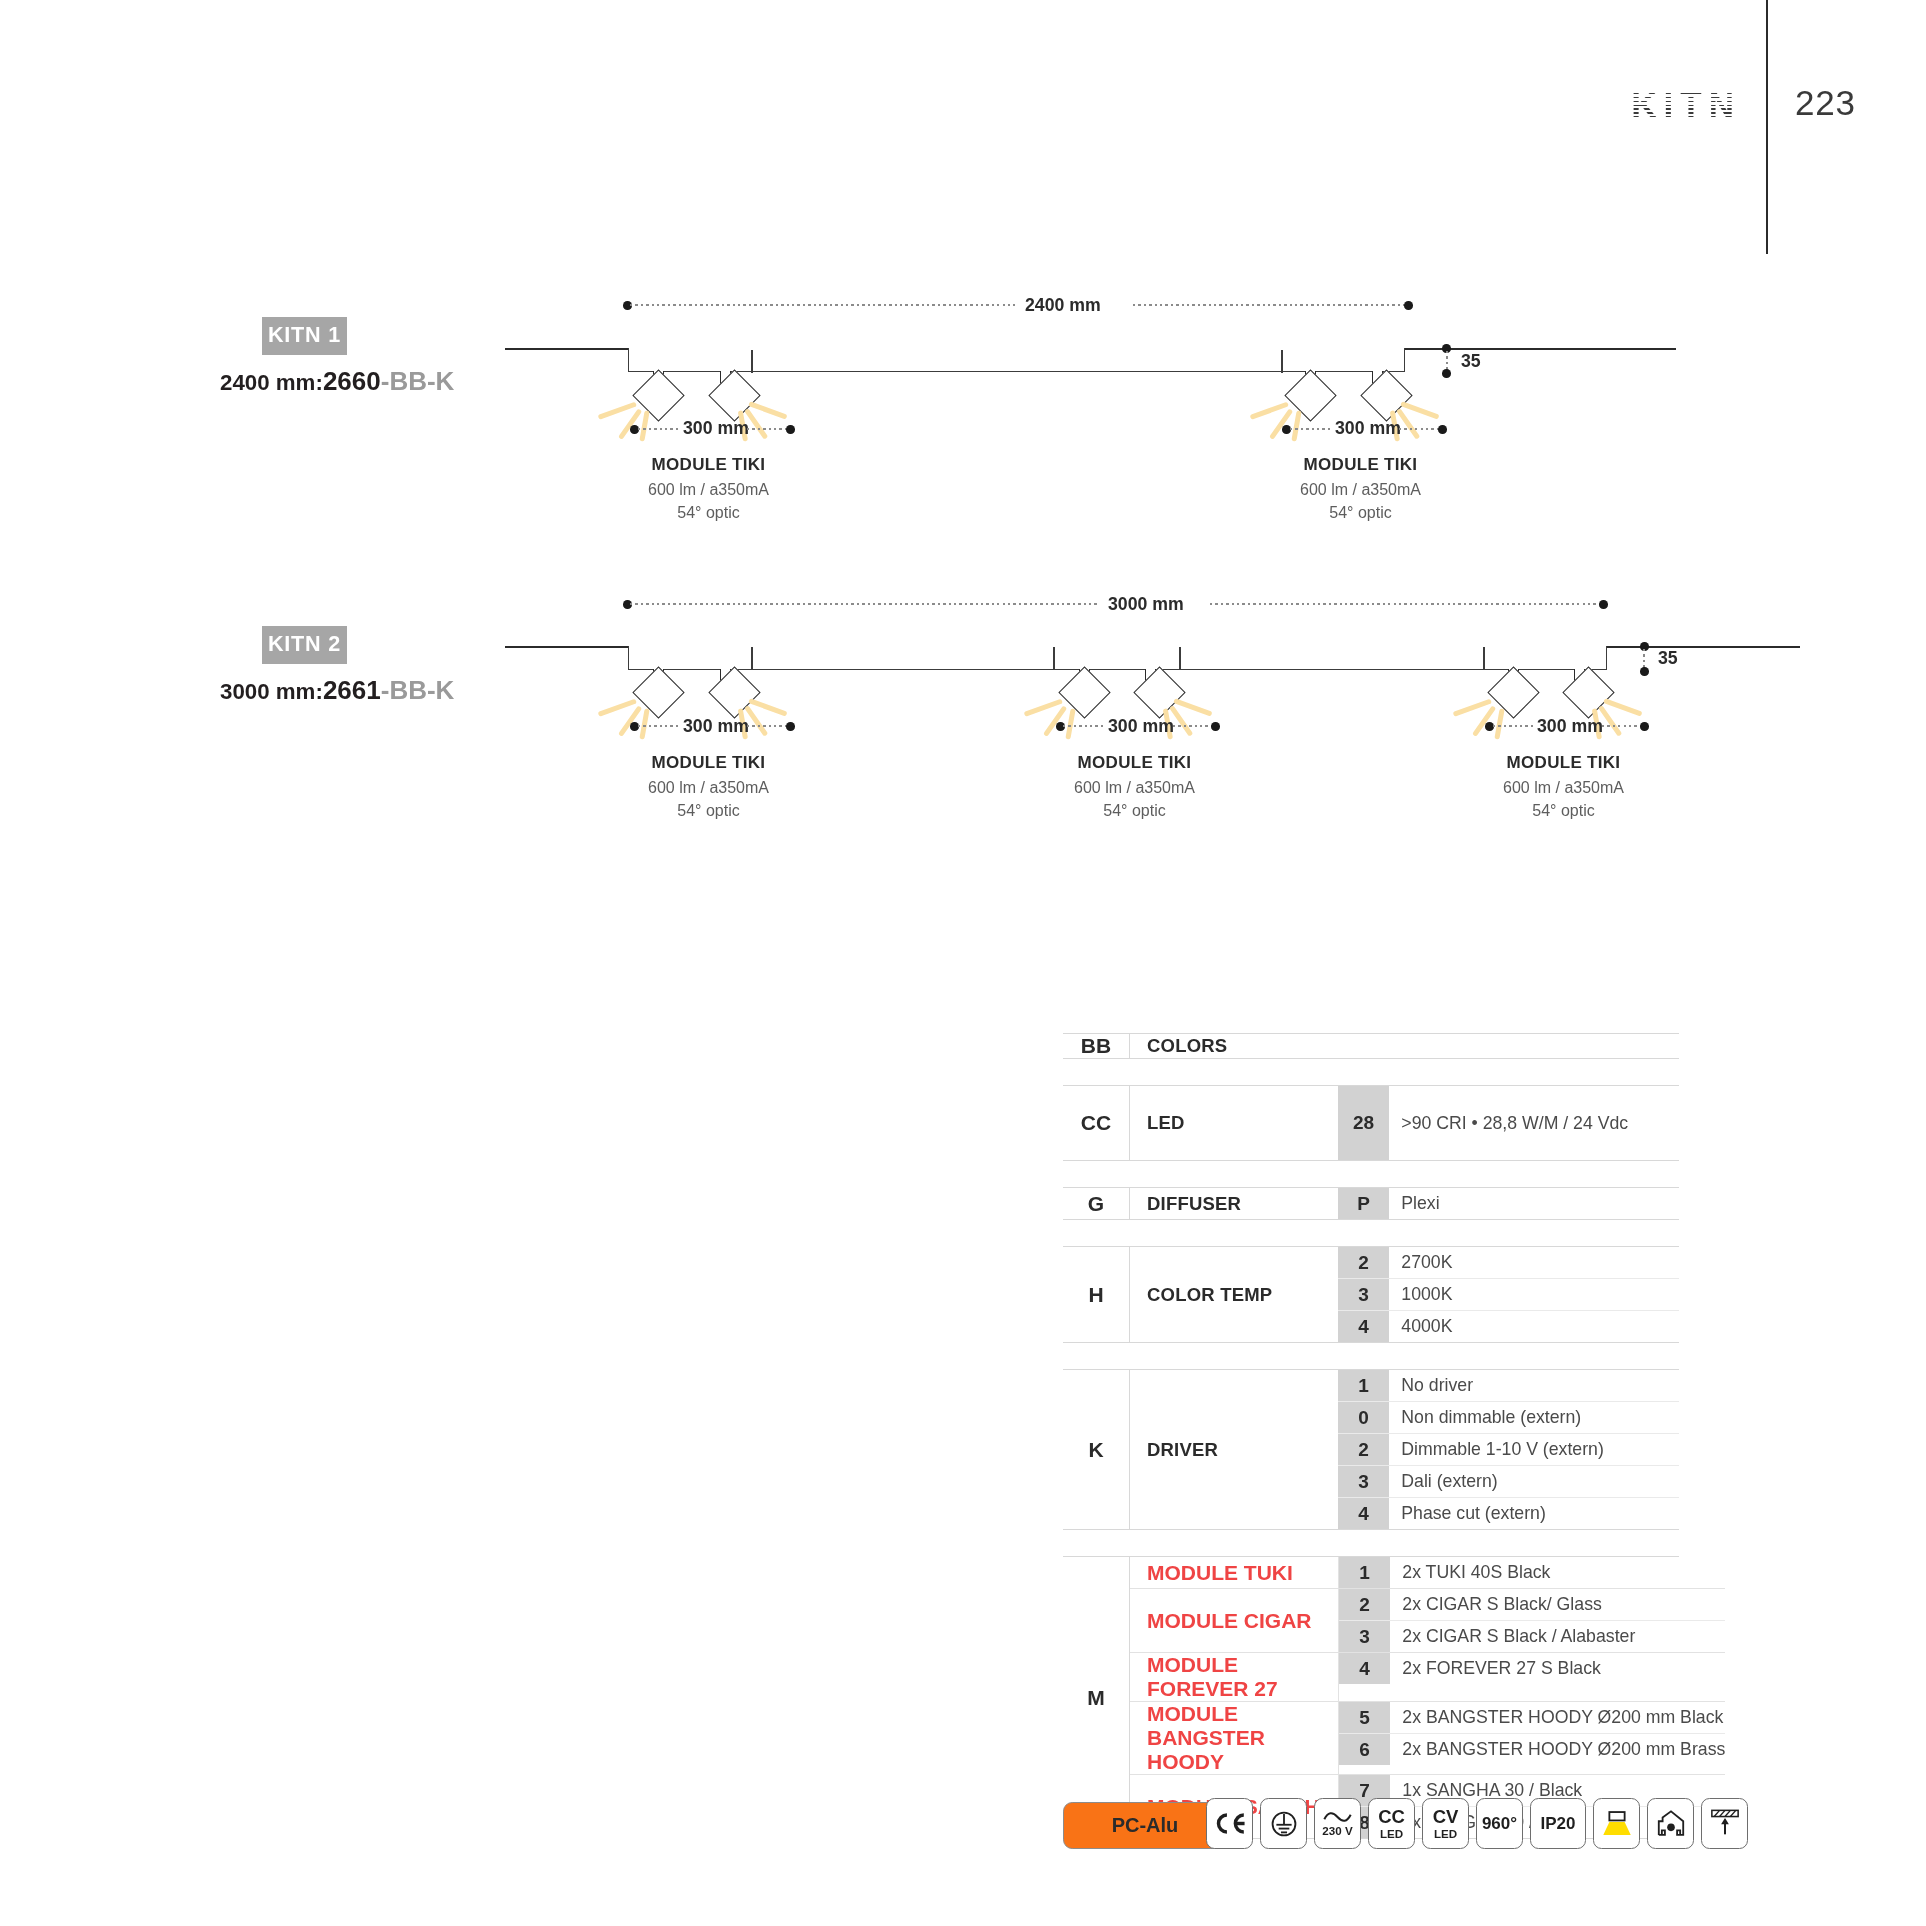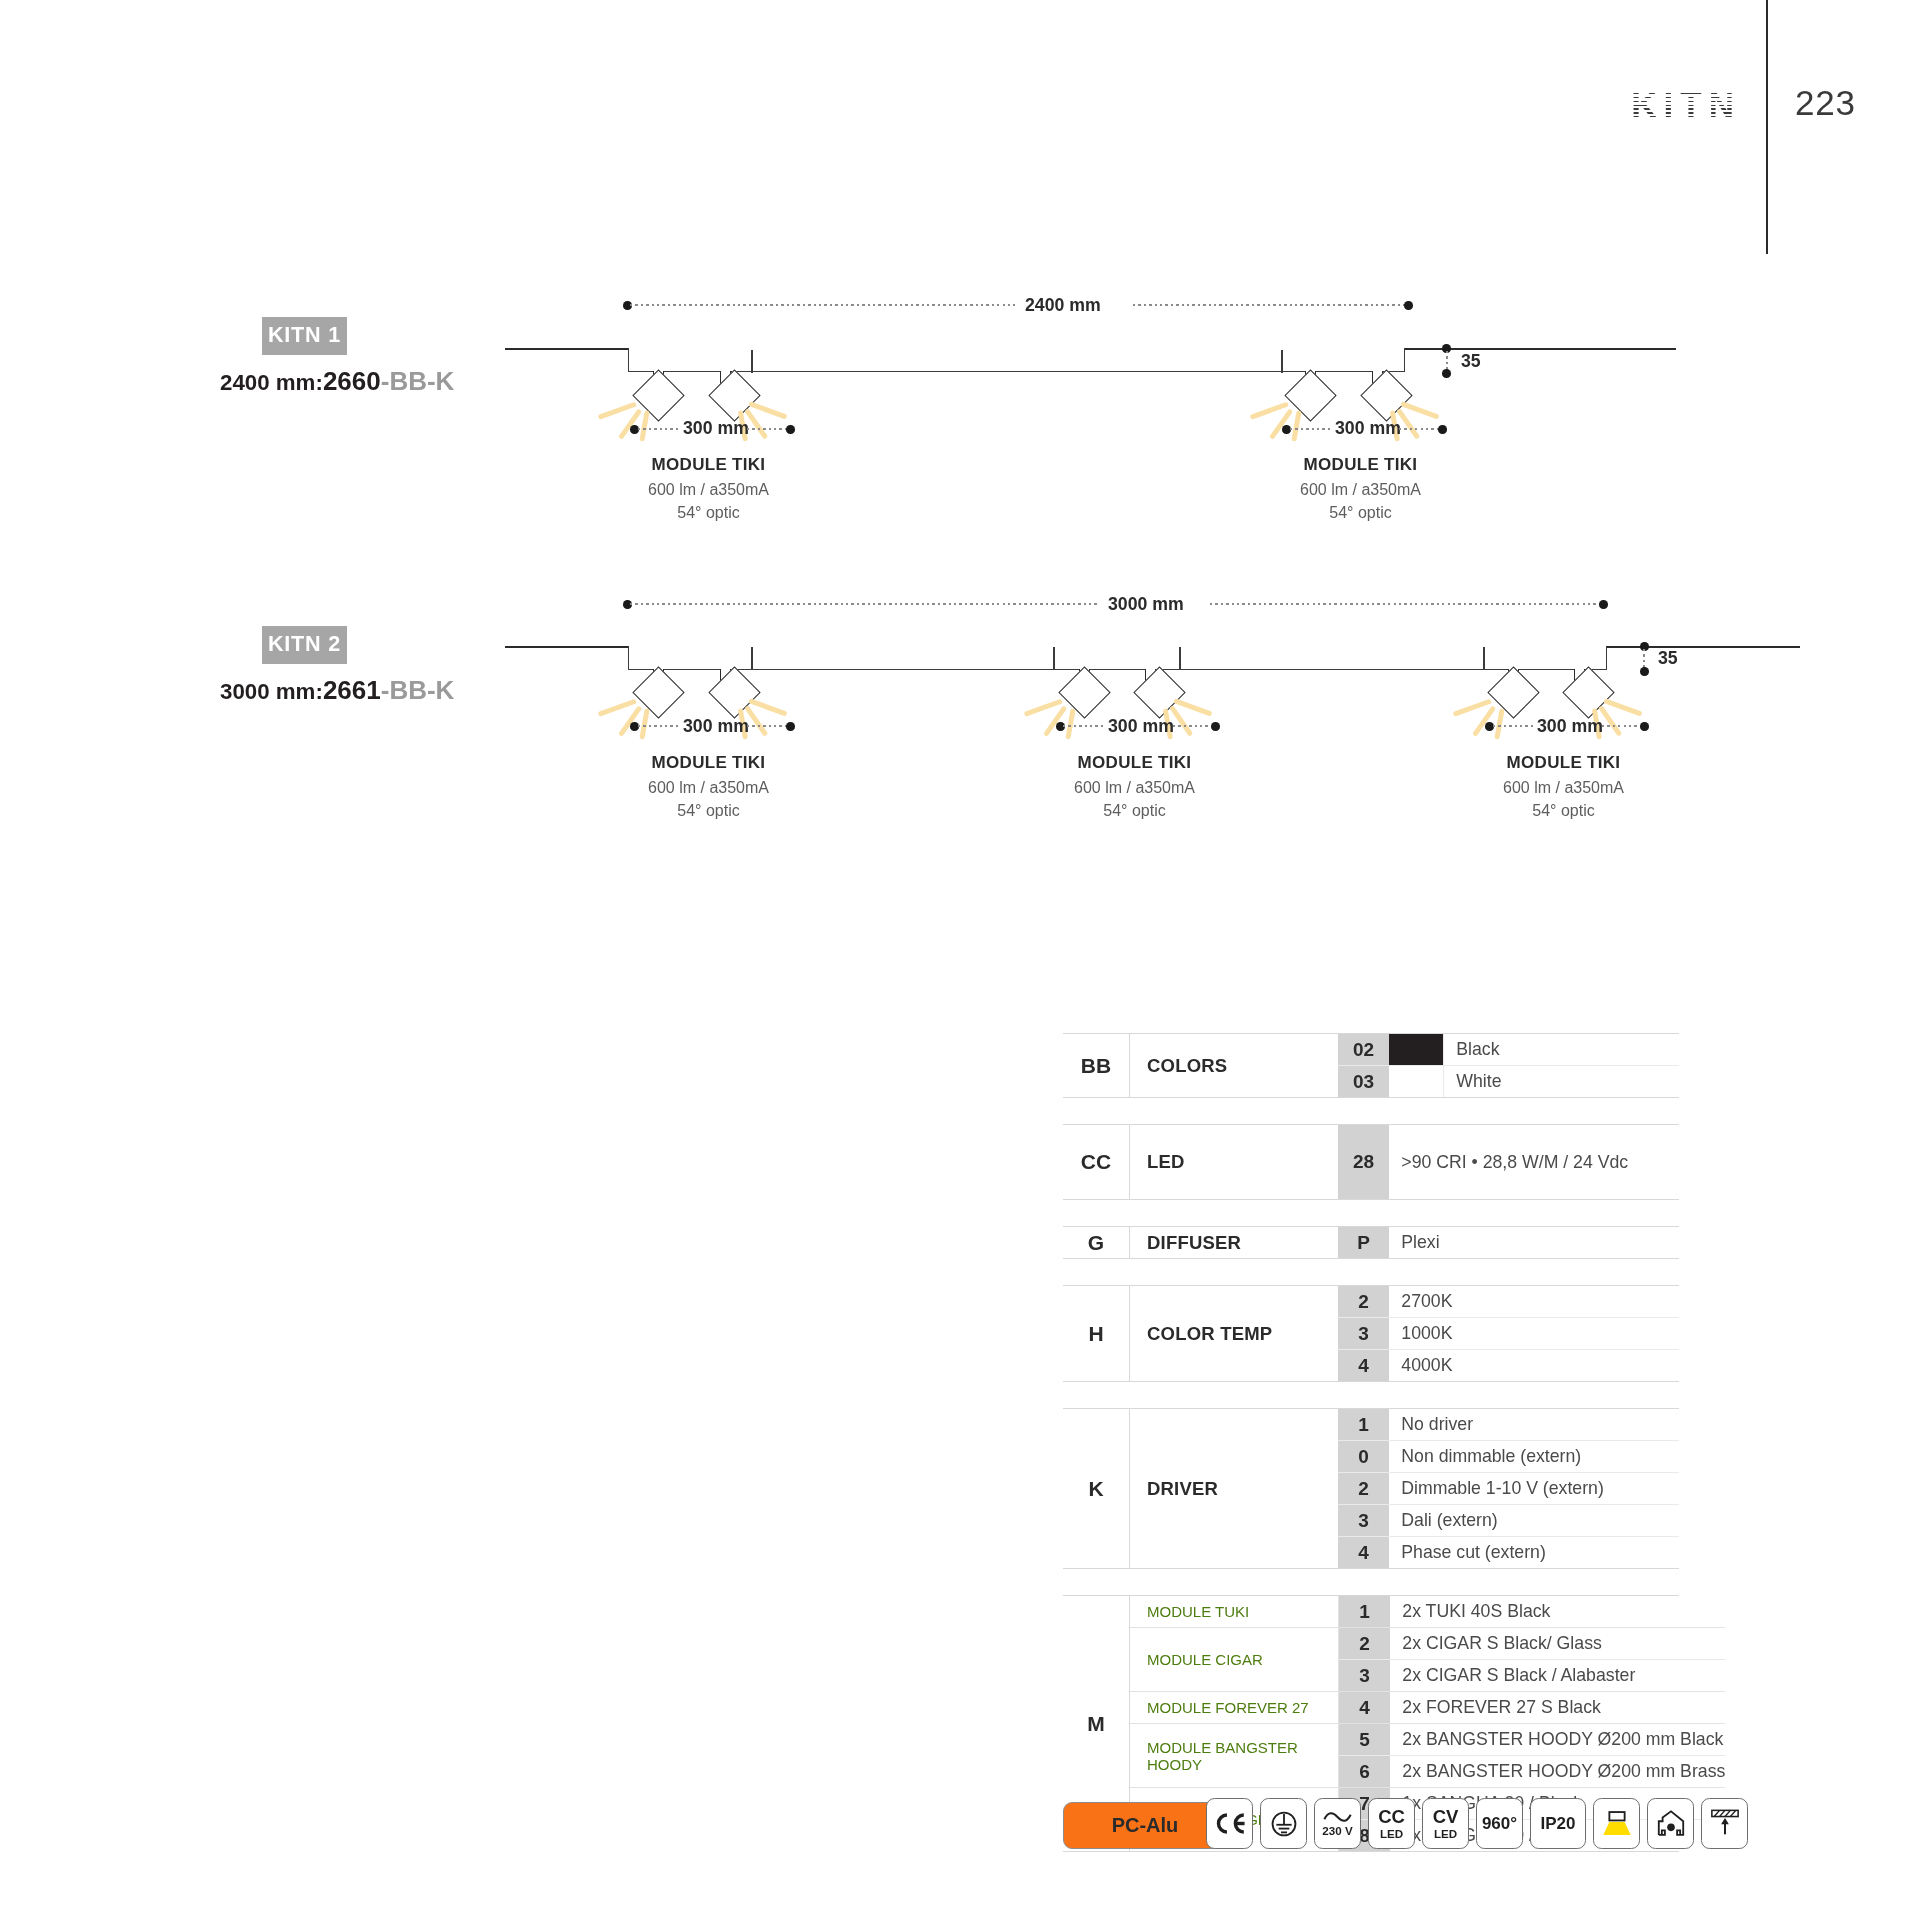--- a/index.html
+++ b/index.html
@@ -95,21 +95,21 @@
   .o-swatch{width:54px;flex:0 0 54px;border-right:1.5px solid #eaeaea;}
   .o-text{flex:1;display:flex;align-items:center;padding-left:12.3px;font-size:17.7px;color:#4a4a4a;white-space:nowrap;}
 
   
   .mblock{display:flex;flex:1;}
   .mrows{flex:1;display:flex;flex-direction:column;}
   .mrow{display:flex;border-bottom:1.5px solid #e2e2e2;}
   .mrow:last-child{border-bottom:none;}
   .m-name{
     width:191px;flex:0 0 191px;display:flex;align-items:center;padding-left:17px;
-    font-size:15px;font-weight:normal;color:#4d7c0f;border-right:1.5px solid #e2e2e2;
+    font-size:21px;font-weight:bold;color:#ef4444;border-right:1.5px solid #e2e2e2;
   }
   .m-opts{flex:1;display:flex;flex-direction:column;}
 
   
   #material-badge{
     position:absolute;left:1063px;top:1802px;width:162px;height:45px;
     border:1.5px solid #8c8c8c;border-radius:9.2px;
     display:flex;align-items:center;justify-content:center;
     font-size:20px;font-weight:bold;color:#2b2b2b;background:#f97316;
   }
@@ -286,32 +286,20 @@
   <div class="t2 cond">600 lm / a350mA</div>
   <div class="t2 cond">54° optic</div>
 </div>
 
 <div id="spec-table">
 
   <div class="spec-group">
     <div class="grow">
       <div class="c-key cond">BB</div>
       <div class="c-name cond">COLORS</div>
-      <div class="opts">
-        <div class="opt">
-          <div class="o-code cond">02</div>
-          <div class="o-swatch" style="background:#231f20;"></div>
-          <div class="o-text cond">Black</div>
-        </div>
-        <div class="opt">
-          <div class="o-code cond">03</div>
-          <div class="o-swatch" style="background:#ffffff;"></div>
-          <div class="o-text cond">White</div>
-        </div>
-      </div>
     </div>
   </div>
 
   <div class="spec-group">
     <div class="grow" style="min-height:74px;">
       <div class="c-key cond">CC</div>
       <div class="c-name cond">LED</div>
       <div class="opts">
         <div class="opt" style="flex:1;">
           <div class="o-code cond">28</div>

